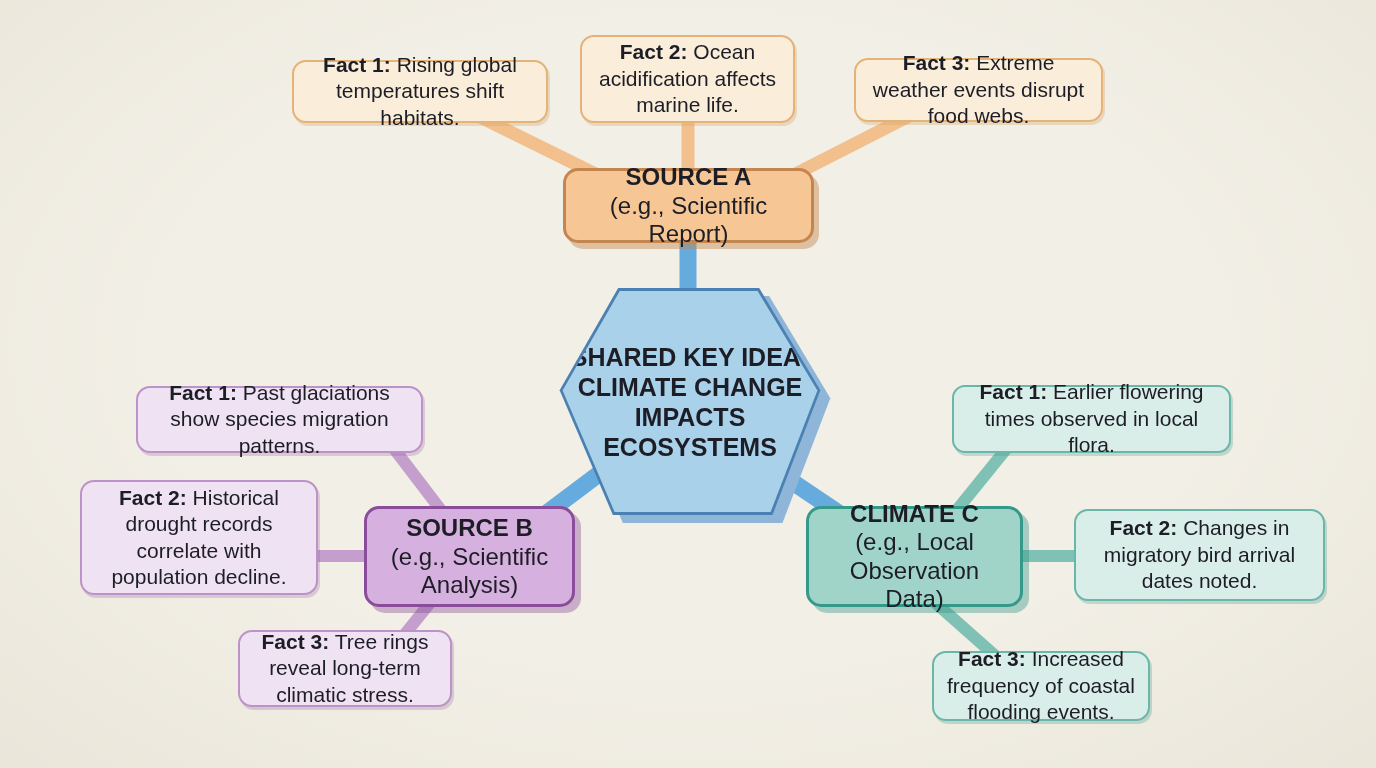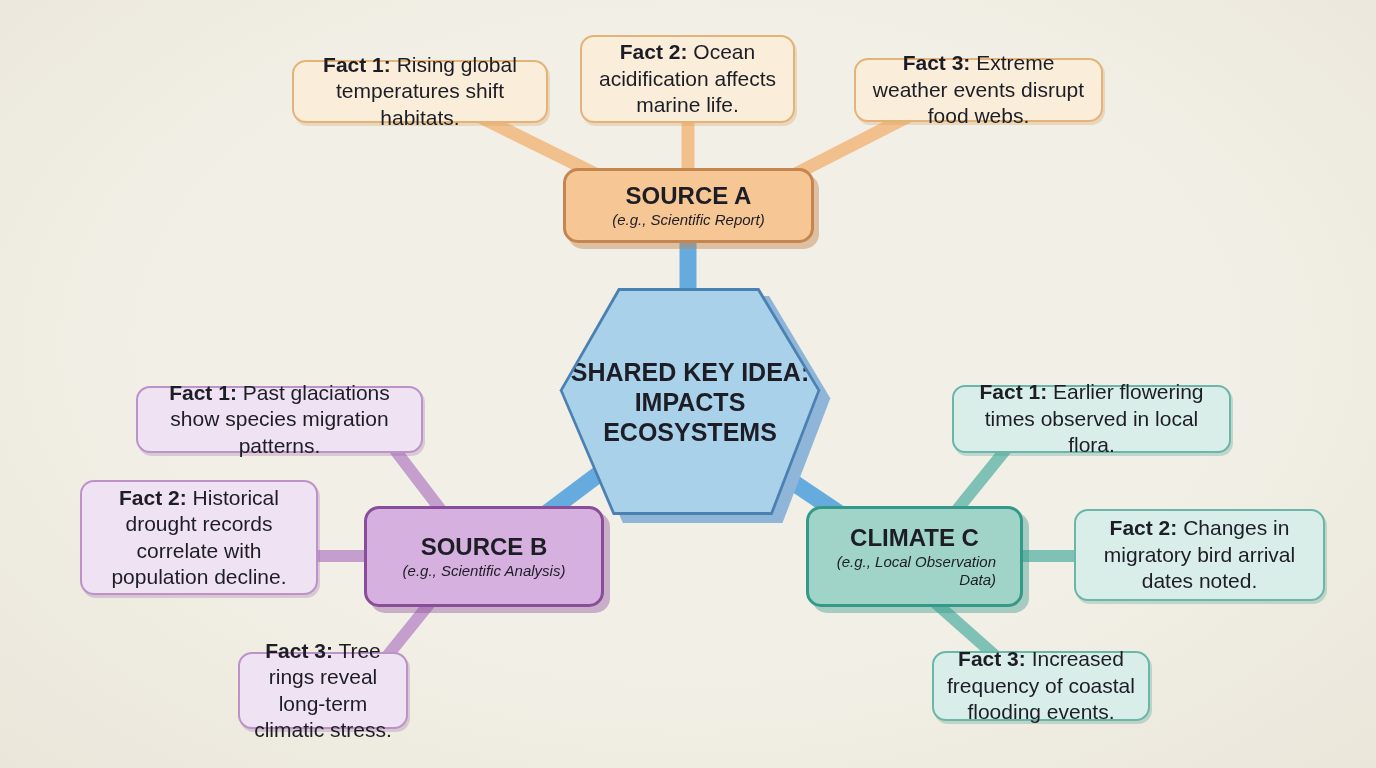--- a/index.html
+++ b/index.html
@@ -12,44 +12,44 @@
   .canvas{position:relative;width:1376px;height:768px;}
   svg.connectors{position:absolute;left:0;top:0;z-index:1;}
   .edge-orange{stroke:#f2c08d;stroke-width:13;}
   .edge-blue{stroke:#66abde;stroke-width:17;}
   .edge-purple{stroke:#c49fce;stroke-width:12;}
   .edge-teal{stroke:#7fc2b5;stroke-width:12;}
 
   .node{position:absolute;z-index:2;box-sizing:border-box;display:flex;flex-direction:column;
         align-items:center;justify-content:center;text-align:center;}
   .fact{border-radius:14px;border:2px solid;font-size:21px;line-height:1.26;padding:6px 10px;align-items:center;}
-  .src{border-radius:15px;border:3px solid;padding:4px 24px;text-align:right;}
+  .src{border-radius:15px;border:3px solid;padding:4px 12px;}
   .src-name{font-weight:bold;font-size:24px;line-height:1.2;}
-  .src-sub{font-size:15px;line-height:1.18;font-style:italic;}
+  .src-sub{font-size:24px;line-height:1.18;}
   .b{font-weight:bold;}
 
   
   .factA{background:#faeedb;border-color:#e5b277;box-shadow:2px 3px 0 rgba(210,158,96,.30);}
   .srcA{background:#f6c794;border-color:#c4854e;box-shadow:5px 6px 0 rgba(196,133,78,.45);}
   
   .factB{background:#efe2f3;border-color:#bd92c8;box-shadow:2px 3px 0 rgba(150,105,160,.28);}
   .srcB{background:#d6b0de;border-color:#8a4d99;box-shadow:6px 6px 0 rgba(138,77,153,.40);}
   
   .factC{background:#daeee9;border-color:#6ab6a9;box-shadow:2px 3px 0 rgba(70,150,135,.28);}
   .srcC{background:#a0d4c8;border-color:#35998a;box-shadow:6px 6px 0 rgba(53,153,138,.40);}
 
   #fa1{left:292px;top:60px;width:256px;height:63px;}
   #fa2{left:580px;top:35px;width:215px;height:88px;}
   #fa3{left:838px;top:58px;width:249px;height:64px;margin-left:16px;}
   #sa {left:563px;top:168px;width:251px;height:75px;}
 
   #fb1{left:136px;top:386px;width:287px;height:67px;}
   #fb2{left:80px; top:480px;width:238px;height:115px;}
-  #fb3{left:238px;top:652px;width:170px;height:77px;}
-  #sb {left:364px;top:506px;width:240px;height:101px;}
+  #fb3{left:238px;top:630px;width:214px;height:77px;}
+  #sb {left:364px;top:506px;width:211px;height:101px;}
 
   #fc1{left:952px; top:385px;width:279px;height:68px;border-radius:13px;}
   #fc2{left:1074px;top:509px;width:251px;height:92px;}
   #fc3{left:932px; top:651px;width:218px;height:70px;}
   #sc {left:806px; top:506px;width:217px;height:101px;}
 
   
   .hex-wrap{position:absolute;left:557px;top:288px;width:266px;height:227px;z-index:2;
             --hexclip:polygon(23% 0%,76% 0%,99% 45%,81% 100%,21% 100%,1% 45%);}
   .hex-shadow{position:absolute;inset:0;transform:translate(10px,8px);background:#8fb6d8;
@@ -96,20 +96,21 @@
     <div class="src-name">SOURCE A</div>
     <div class="src-sub">(e.g., Scientific Report)</div>
   </div>
 
   <div class="hex-wrap">
     <div class="hex-shadow"></div>
     <div class="hex-border"></div>
     <div class="hex-fill">
       <div class="hex-text">
         <div>SHARED KEY IDEA:</div>
+        <div>CLIMATE CHANGE</div>
         <div>IMPACTS</div>
         <div>ECOSYSTEMS</div>
       </div>
     </div>
   </div>
 
   <div class="node fact factB" id="fb1">
     <div><span class="b">Fact 1:</span>
     <span>Past glaciations show species migration patterns.</span></div>
   </div>

